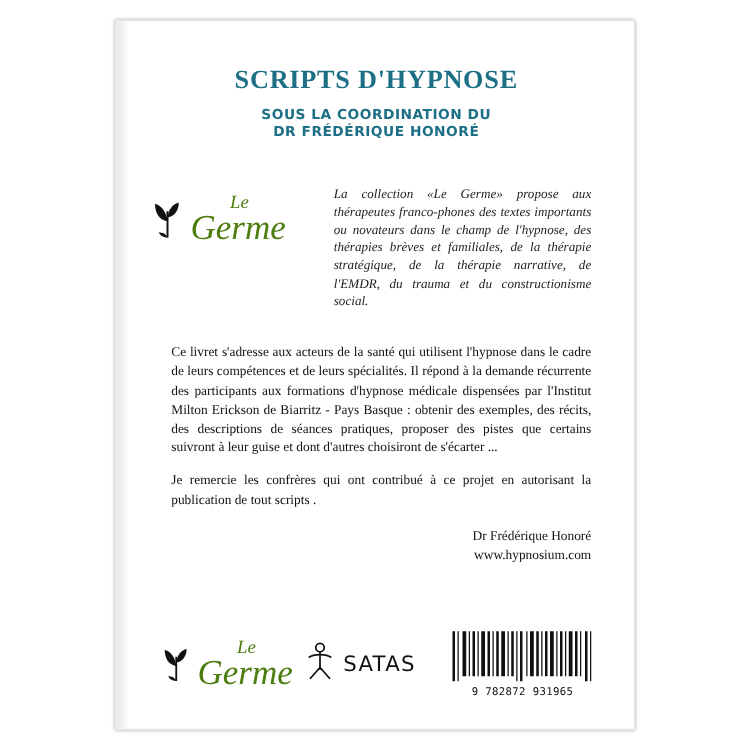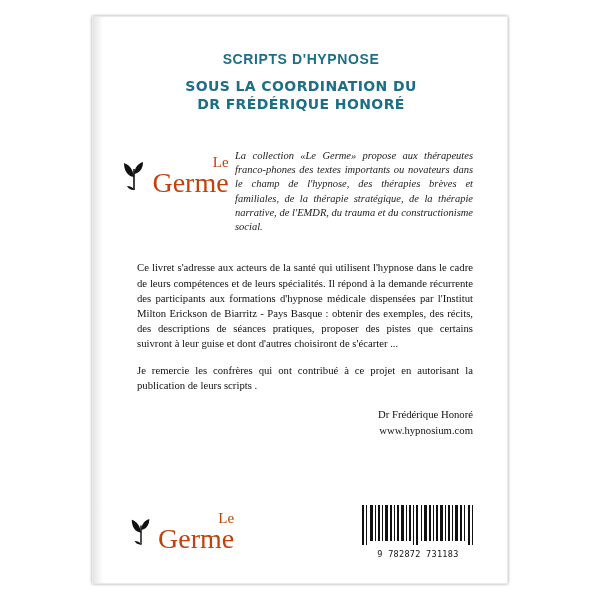--- a/index.html
+++ b/index.html
@@ -46,36 +46,36 @@
     padding: 26px 34px 18px 36px;
     box-sizing: border-box;
   }
 
   .title-block {
     text-align: center;
     margin-top: 8px;
   }
   .title-line {
     color: #1d6f86;
-    font-family: Liberation Sans, sans-serif;
+    font-family: Liberation Serif, serif;
     font-weight: bold;
-    font-size: 14px;
+    font-size: 21px;
     letter-spacing: 0.6px;
     line-height: 1.18;
     text-transform: uppercase;
   }
   .title-line.second {
     margin-top: 1px;
   }
   .subtitle {
     margin-top: 9px;
     color: #1d6f86;
     font-family: "DejaVu Sans", sans-serif;
     font-weight: bold;
-    font-size: 14px;
+    font-size: 11px;
     letter-spacing: 0.4px;
     line-height: 1.3;
     text-transform: uppercase;
   }
   .subtitle .line2 {
     display: block;
   }
 
   .pub-row {
     display: flex;
@@ -91,41 +91,43 @@
     align-items: center;
     justify-content: center;
   }
   .germe-mark {
     display: flex;
     align-items: center;
     gap: 5px;
   }
   .germe-text {
     font-family: "Liberation Serif", serif;
-    color: #c2410c;
+    color: #4d7c0f;
     line-height: 1.0;
-    text-align: right;
+    text-align: center;
+    font-style: italic;
   }
   .germe-text .le {
     font-size: 15px;
     display: block;
     margin-left: 2px;
   }
   .germe-text .germe {
     font-size: 28px;
     display: block;
     margin-top: -1px;
   }
   .blurb {
     flex: 1 1 auto;
     font-style: italic;
     font-size: 10.5px;
     line-height: 1.36;
     text-align: justify;
     color: #1b1b1b;
+    margin-left: 32px;
   }
 
   .body-text {
     margin-top: 26px;
     font-size: 10.7px;
     line-height: 1.42;
     text-align: justify;
     color: #111;
     margin-left: 8px;
   }
@@ -213,21 +215,21 @@
               <span class="le">Le</span>
               <span class="germe">Germe</span>
             </span>
           </div>
         </div>
         <div class="blurb">La collection «Le Germe» propose aux thérapeutes franco-phones des textes importants ou novateurs dans le champ de l'hypnose, des thérapies brèves et familiales, de la thérapie stratégique, de la thérapie narrative, de l'EMDR, du trauma et du constructionisme social.</div>
       </div>
 
       <div class="body-text">
         <p>Ce livret s'adresse aux acteurs de la santé qui utilisent l'hypnose dans le cadre de leurs compétences et de leurs spécialités. Il répond à la demande récurrente des participants aux formations d'hypnose médicale dispensées par l'Institut Milton Erickson de Biarritz - Pays Basque : obtenir des exemples, des récits, des descriptions de séances pratiques, proposer des pistes que certains suivront à leur guise et dont d'autres choisiront de s'écarter ...</p>
-        <p>Je remercie les confrères qui ont contribué à ce projet en autorisant la publication de leurs scripts .</p>
+        <p>Je remercie les confrères qui ont contribué à ce projet en autorisant la publication de tout scripts .</p>
       </div>
 
       <div class="signature">
         <div>Dr Frédérique Honoré</div>
         <div>www.hypnosium.com</div>
       </div>
 
       <div class="footer">
         <div class="footer-germe">
           <div class="germe-mark">
@@ -239,20 +241,32 @@
                 <path d="M13 33 C9 33, 7 31, 6 29 C9 29, 12 30, 13 33 Z" fill="#111"></path>
               </svg>
             </span>
             <span class="germe-text">
               <span class="le">Le</span>
               <span class="germe">Germe</span>
             </span>
           </div>
         </div>
 
+        <div class="satas">
+          <span>
+            <svg width="26" height="34" viewBox="0 0 26 34" aria-hidden="true">
+              <circle cx="13" cy="6" r="3.4" fill="none" stroke="#111" stroke-width="1.4"></circle>
+              <path d="M13 10 L13 24" stroke="#111" stroke-width="1.4" fill="none"></path>
+              <path d="M4 14 C8 11, 18 11, 22 14" stroke="#111" stroke-width="1.4" fill="none"></path>
+              <path d="M13 22 L5 31" stroke="#111" stroke-width="1.4" fill="none"></path>
+              <path d="M13 22 L21 31" stroke="#111" stroke-width="1.4" fill="none"></path>
+            </svg>
+          </span>
+          <span class="satas-text">SATAS</span>
+        </div>
 
         <div class="barcode-block">
           <svg class="barcode" viewBox="0 0 118 44" aria-hidden="true">
             <rect x="0" y="0" width="118" height="44" fill="#ffffff"></rect>
             <g fill="#111">
               <rect x="3" y="2" width="2" height="40"></rect>
               <rect x="7" y="2" width="1" height="40"></rect>
               <rect x="11" y="2" width="3" height="36"></rect>
               <rect x="16" y="2" width="1" height="36"></rect>
               <rect x="19" y="2" width="2" height="36"></rect>
@@ -275,19 +289,19 @@
               <rect x="86" y="2" width="1" height="36"></rect>
               <rect x="89" y="2" width="2" height="36"></rect>
               <rect x="93" y="2" width="1" height="36"></rect>
               <rect x="96" y="2" width="3" height="36"></rect>
               <rect x="101" y="2" width="2" height="36"></rect>
               <rect x="105" y="2" width="1" height="36"></rect>
               <rect x="109" y="2" width="2" height="40"></rect>
               <rect x="113" y="2" width="1" height="40"></rect>
             </g>
           </svg>
-          <div class="isbn">9 782872 731183</div>
+          <div class="isbn">9 782872 931965</div>
         </div>
       </div>
 
     </div>
   </div>
 </div>
 
 </body></html>

